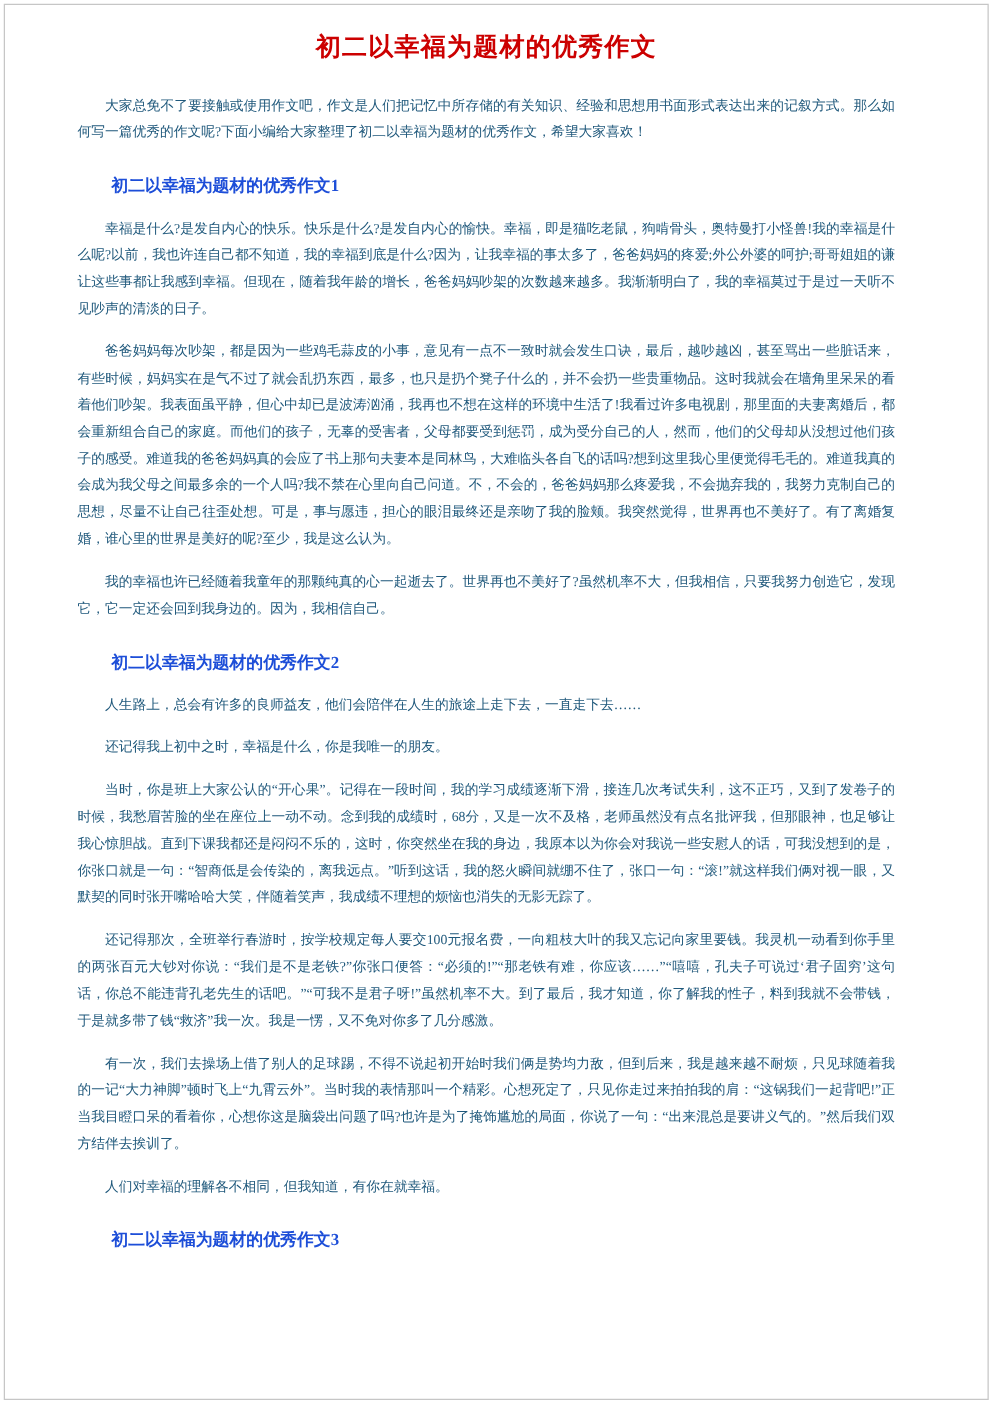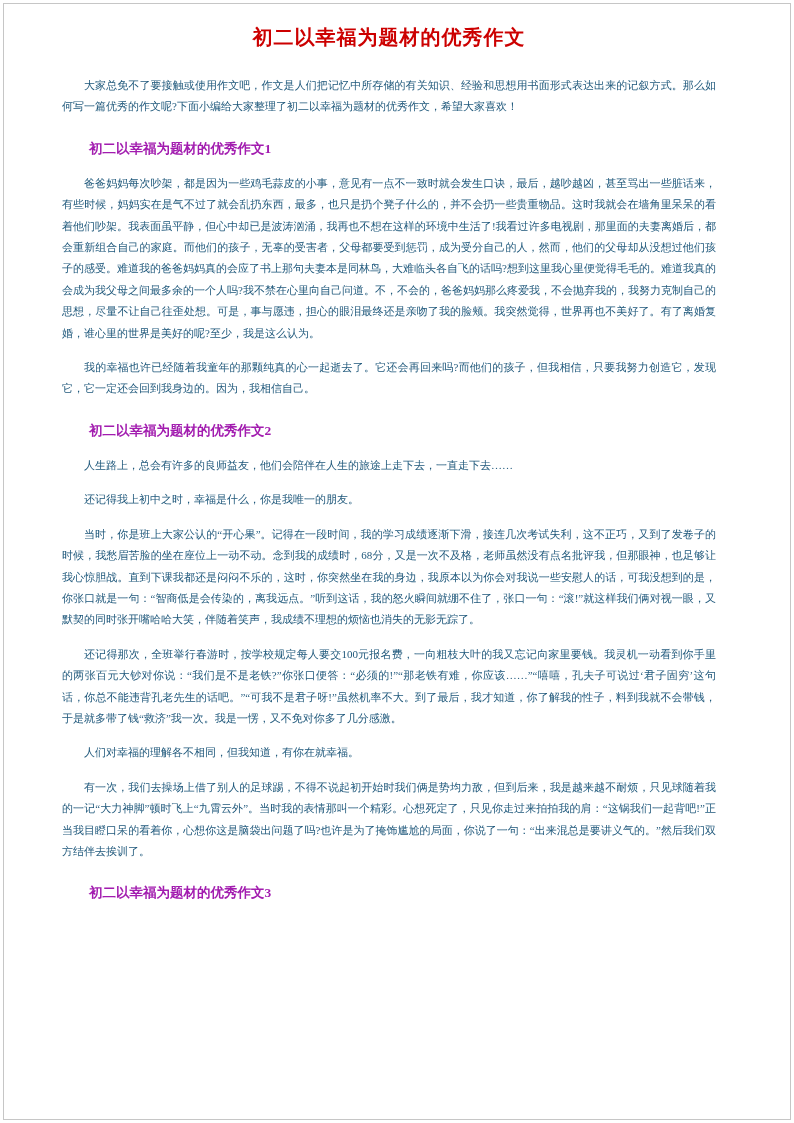--- a/index.html
+++ b/index.html
@@ -47,52 +47,53 @@
     color: #20597c;
     text-align: justify;
     text-indent: 2em;
     word-break: break-all;
   }
   h2.sec-heading {
     margin: 20px 0 14px 0;
     font-size: 13.5px;
     line-height: 21px;
     font-weight: bold;
-    color: #a21caf;
+    color: #1d4ed8;
     text-indent: 2em;
   }
 </style>
 </head>
 <body>
 
 <div class="page">
   <div class="page-border"></div>
   <div class="content">
 
     <h1 class="doc-title">初二以幸福为题材的优秀作文</h1>
 
     <p class="para">大家总免不了要接触或使用作文吧，作文是人们把记忆中所存储的有关知识、经验和思想用书面形式表达出来的记叙方式。那么如何写一篇优秀的作文呢?下面小编给大家整理了初二以幸福为题材的优秀作文，希望大家喜欢！</p>
 
     <h2 class="sec-heading">初二以幸福为题材的优秀作文1</h2>
 
+    <p class="para">幸福是什么?是发自内心的快乐。快乐是什么?是发自内心的愉快。幸福，即是猫吃老鼠，狗啃骨头，奥特曼打小怪兽!我的幸福是什么呢?以前，我也许连自己都不知道，我的幸福到底是什么?因为，让我幸福的事太多了，爸爸妈妈的疼爱;外公外婆的呵护;哥哥姐姐的谦让这些事都让我感到幸福。但现在，随着我年龄的增长，爸爸妈妈吵架的次数越来越多。我渐渐明白了，我的幸福莫过于是过一天听不见吵声的清淡的日子。</p>
 
     <p class="para">爸爸妈妈每次吵架，都是因为一些鸡毛蒜皮的小事，意见有一点不一致时就会发生口诀，最后，越吵越凶，甚至骂出一些脏话来，有些时候，妈妈实在是气不过了就会乱扔东西，最多，也只是扔个凳子什么的，并不会扔一些贵重物品。这时我就会在墙角里呆呆的看着他们吵架。我表面虽平静，但心中却已是波涛汹涌，我再也不想在这样的环境中生活了!我看过许多电视剧，那里面的夫妻离婚后，都会重新组合自己的家庭。而他们的孩子，无辜的受害者，父母都要受到惩罚，成为受分自己的人，然而，他们的父母却从没想过他们孩子的感受。难道我的爸爸妈妈真的会应了书上那句夫妻本是同林鸟，大难临头各自飞的话吗?想到这里我心里便觉得毛毛的。难道我真的会成为我父母之间最多余的一个人吗?我不禁在心里向自己问道。不，不会的，爸爸妈妈那么疼爱我，不会抛弃我的，我努力克制自己的思想，尽量不让自己往歪处想。可是，事与愿违，担心的眼泪最终还是亲吻了我的脸颊。我突然觉得，世界再也不美好了。有了离婚复婚，谁心里的世界是美好的呢?至少，我是这么认为。</p>
 
-    <p class="para">我的幸福也许已经随着我童年的那颗纯真的心一起逝去了。它还会再回来吗?而他们的孩子，但我相信，只要我努力创造它，发现它，它一定还会回到我身边的。因为，我相信自己。</p>
+    <p class="para">我的幸福也许已经随着我童年的那颗纯真的心一起逝去了。世界再也不美好了?虽然机率不大，但我相信，只要我努力创造它，发现它，它一定还会回到我身边的。因为，我相信自己。</p>
 
     <h2 class="sec-heading">初二以幸福为题材的优秀作文2</h2>
 
     <p class="para">人生路上，总会有许多的良师益友，他们会陪伴在人生的旅途上走下去，一直走下去……</p>
 
     <p class="para">还记得我上初中之时，幸福是什么，你是我唯一的朋友。</p>
 
     <p class="para">当时，你是班上大家公认的“开心果”。记得在一段时间，我的学习成绩逐渐下滑，接连几次考试失利，这不正巧，又到了发卷子的时候，我愁眉苦脸的坐在座位上一动不动。念到我的成绩时，68分，又是一次不及格，老师虽然没有点名批评我，但那眼神，也足够让我心惊胆战。直到下课我都还是闷闷不乐的，这时，你突然坐在我的身边，我原本以为你会对我说一些安慰人的话，可我没想到的是，你张口就是一句：“智商低是会传染的，离我远点。”听到这话，我的怒火瞬间就绷不住了，张口一句：“滚!”就这样我们俩对视一眼，又默契的同时张开嘴哈哈大笑，伴随着笑声，我成绩不理想的烦恼也消失的无影无踪了。</p>
 
     <p class="para">还记得那次，全班举行春游时，按学校规定每人要交100元报名费，一向粗枝大叶的我又忘记向家里要钱。我灵机一动看到你手里的两张百元大钞对你说：“我们是不是老铁?”你张口便答：“必须的!”“那老铁有难，你应该……”“嘻嘻，孔夫子可说过‘君子固穷’这句话，你总不能违背孔老先生的话吧。”“可我不是君子呀!”虽然机率不大。到了最后，我才知道，你了解我的性子，料到我就不会带钱，于是就多带了钱“救济”我一次。我是一愣，又不免对你多了几分感激。</p>
 
+    <p class="para">有一次，我们去操场上借了别人的足球踢，不得不说起初开始时我们俩是势均力敌，但到后来，我是越来越不耐烦，只见球随着我的一记“大力神脚”顿时飞上“九霄云外”。当时我的表情那叫一个精彩。心想死定了，只见你走过来拍拍我的肩：“这锅我们一起背吧!”正当我目瞪口呆的看着你，心想你这是脑袋出问题了吗?也许是为了掩饰尴尬的局面，你说了一句：“出来混总是要讲义气的。”然后我们双方结伴去挨训了。</p>
+
     <p class="para">人们对幸福的理解各不相同，但我知道，有你在就幸福。</p>
-
-    <p class="para">有一次，我们去操场上借了别人的足球踢，不得不说起初开始时我们俩是势均力敌，但到后来，我是越来越不耐烦，只见球随着我的一记“大力神脚”顿时飞上“九霄云外”。当时我的表情那叫一个精彩。心想死定了，只见你走过来拍拍我的肩：“这锅我们一起背吧!”正当我目瞪口呆的看着你，心想你这是脑袋出问题了吗?也许是为了掩饰尴尬的局面，你说了一句：“出来混总是要讲义气的。”然后我们双方结伴去挨训了。</p>
 
     <h2 class="sec-heading">初二以幸福为题材的优秀作文3</h2>
 
   </div>
 </div>
 
 </body></html>

